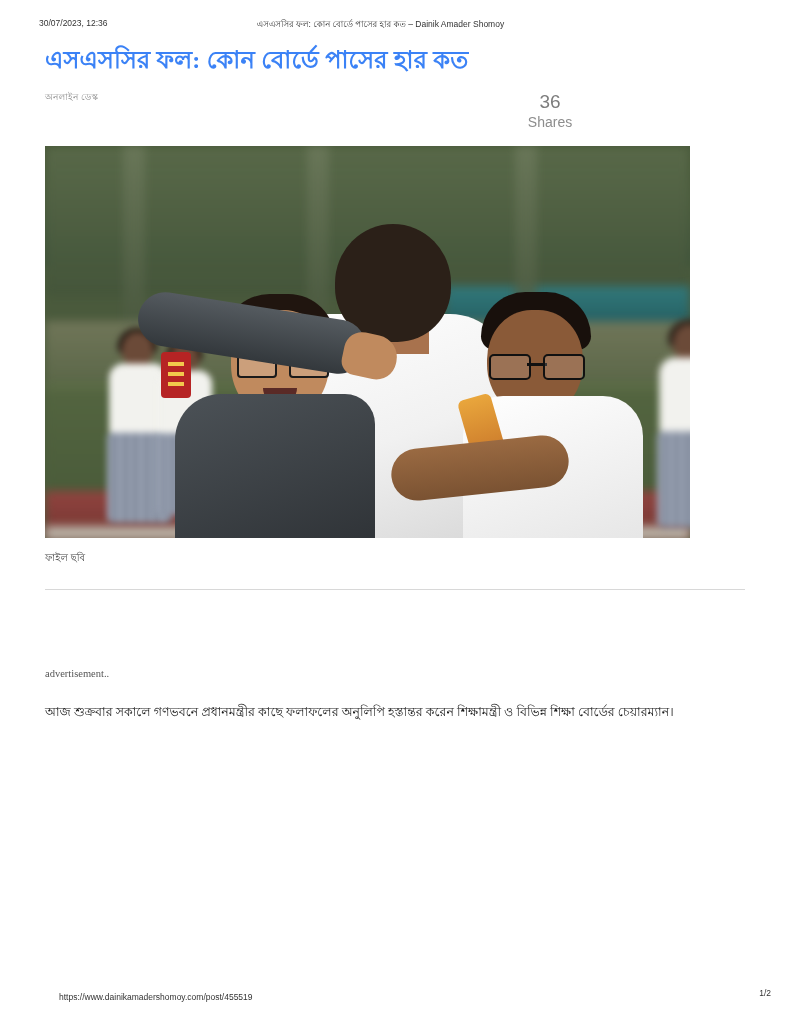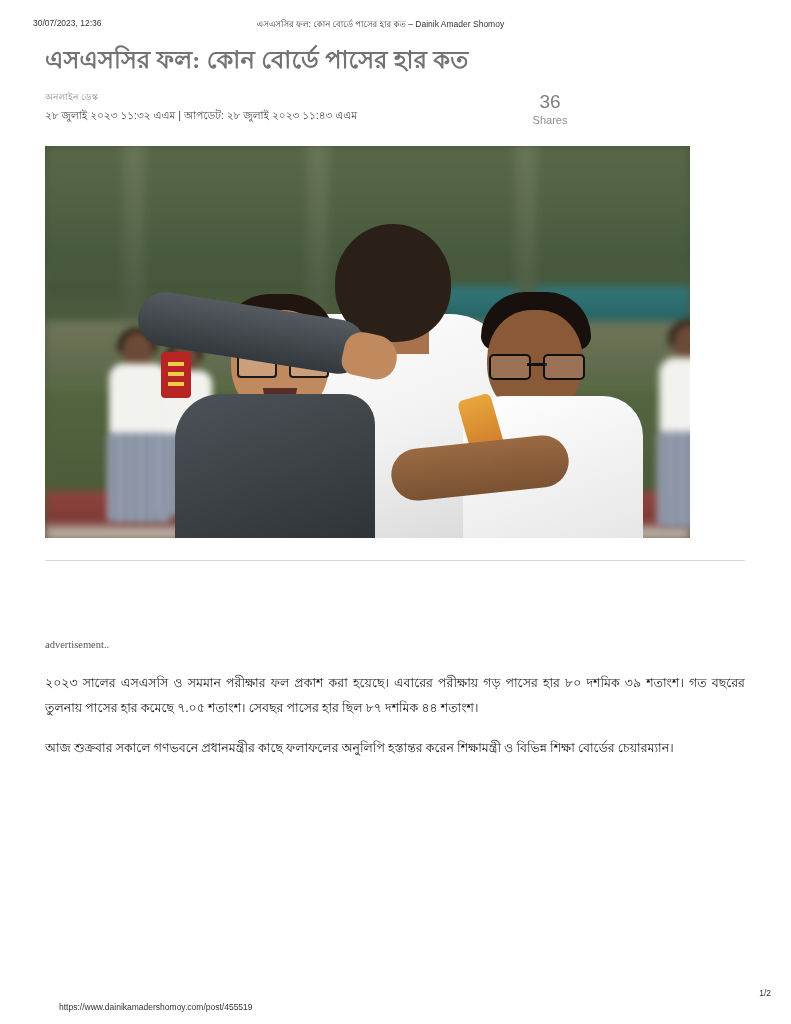--- a/index.html
+++ b/index.html
@@ -27,21 +27,21 @@
     top: 18px;
     left: 0;
     width: 791px;
     height: 14px;
     font-family: "Liberation Sans", sans-serif;
     font-size: 8.5px;
     color: #333;
   }
   .print-header .ph-left {
     position: absolute;
-    left: 33px;
+    left: 39px;
     top: 0;
     white-space: nowrap;
   }
   .print-header .ph-center {
     position: absolute;
     left: 0;
     top: 0;
     width: 761px;
     text-align: center;
     white-space: nowrap;
@@ -54,21 +54,21 @@
     left: 0;
     width: 791px;
     height: 14px;
     font-family: "Liberation Sans", sans-serif;
     font-size: 8.5px;
     color: #333;
   }
   .print-footer .pf-left {
     position: absolute;
     left: 33px;
-    top: 14px;
+    top: 4px;
     white-space: nowrap;
     padding-left: 26px;
   }
   .print-footer .pf-right {
     position: absolute;
     right: 20px;
     top: 0;
     white-space: nowrap;
   }
 
@@ -78,21 +78,21 @@
     left: 45px;
     top: 44px;
     width: 700px;
   }
 
   .headline {
     font-family: "Liberation Serif", serif;
     font-size: 24px;
     font-weight: bold;
     line-height: 1.35;
-    color: #737373;
+    color: #3b82f6;
     margin: 0 0 14px 0;
     letter-spacing: 0.2px;
   }
 
   .meta-row {
     position: relative;
     min-height: 48px;
   }
   .byline {
     font-family: Liberation Serif, serif;
@@ -118,21 +118,21 @@
     text-align: center;
     color: #8d8d8d;
     font-family: "Liberation Sans", sans-serif;
   }
   .shares .count {
     font-size: 19px;
     line-height: 1.1;
     color: #7d7d7d;
   }
   .shares .label {
-    font-size: 11px;
+    font-size: 14px;
     color: #8d8d8d;
     margin-top: 1px;
   }
 
   
   .figure {
     margin: 8px 0 0 0;
     width: 645px;
   }
   .photo {
@@ -367,21 +367,20 @@
     <div class="ph-left">30/07/2023, 12:36</div>
     <div class="ph-center">এসএসসির ফল: কোন বোর্ডে পাসের হার কত – Dainik Amader Shomoy</div>
   </div>
 
   <div class="article">
 
     <h1 class="headline">এসএসসির ফল: কোন বোর্ডে পাসের হার কত</h1>
 
     <div class="meta-row">
       <div class="byline">অনলাইন ডেস্ক</div>
-      <div class="dateline">২৮ জুলাই ২০২৩ ১১:৩২ এএম | আপডেট: ২৮ জুলাই ২০২৩ ১১:৪৩ এএম</div>
 
       <div class="shares">
         <div class="count">36</div>
         <div class="label">Shares</div>
       </div>
     </div>
 
     <div class="figure">
       <div class="photo">
         <div class="scene">
@@ -448,28 +447,28 @@
               <div class="left-body"></div>
             </div>
             <div class="left-arm"></div>
             <div class="left-hand"></div>
 
             <div class="right-arm"></div>
 
           </div>
         </div>
       </div>
+      <div class="caption">ফাইল ছবি</div>
     </div>
 
     <div class="rule"></div>
 
     <div class="ad-slot">advertisement..</div>
 
     <div class="body-copy">
-      <p>২০২৩ সালের এসএসসি ও সমমান পরীক্ষার ফল প্রকাশ করা হয়েছে। এবারের পরীক্ষায় গড় পাসের হার ৮০ দশমিক ৩৯ শতাংশ। গত বছরের তুলনায় পাসের হার কমেছে ৭.০৫ শতাংশ। সেবছর পাসের হার ছিল ৮৭ দশমিক ৪৪ শতাংশ।</p>
       <p>আজ শুক্রবার সকালে গণভবনে প্রধানমন্ত্রীর কাছে ফলাফলের অনুলিপি হস্তান্তর করেন শিক্ষামন্ত্রী ও বিভিন্ন শিক্ষা বোর্ডের চেয়ারম্যান।</p>
     </div>
   </div>
 
   <div class="print-footer">
     <div class="pf-left">https://www.dainikamadershomoy.com/post/455519</div>
     <div class="pf-right">1/2</div>
   </div>
 
 </div>

